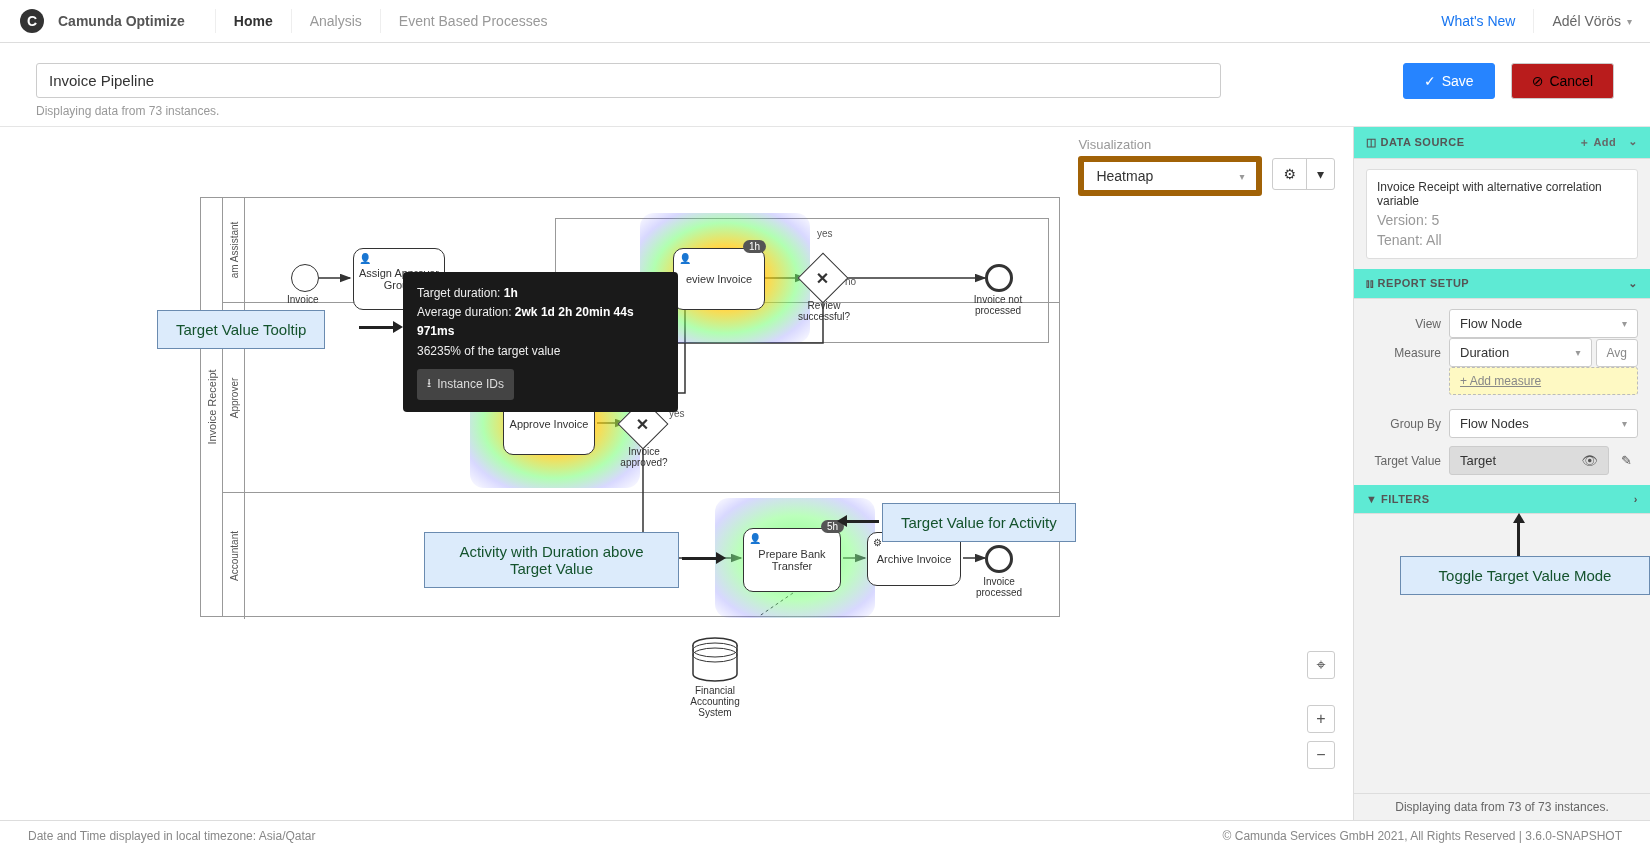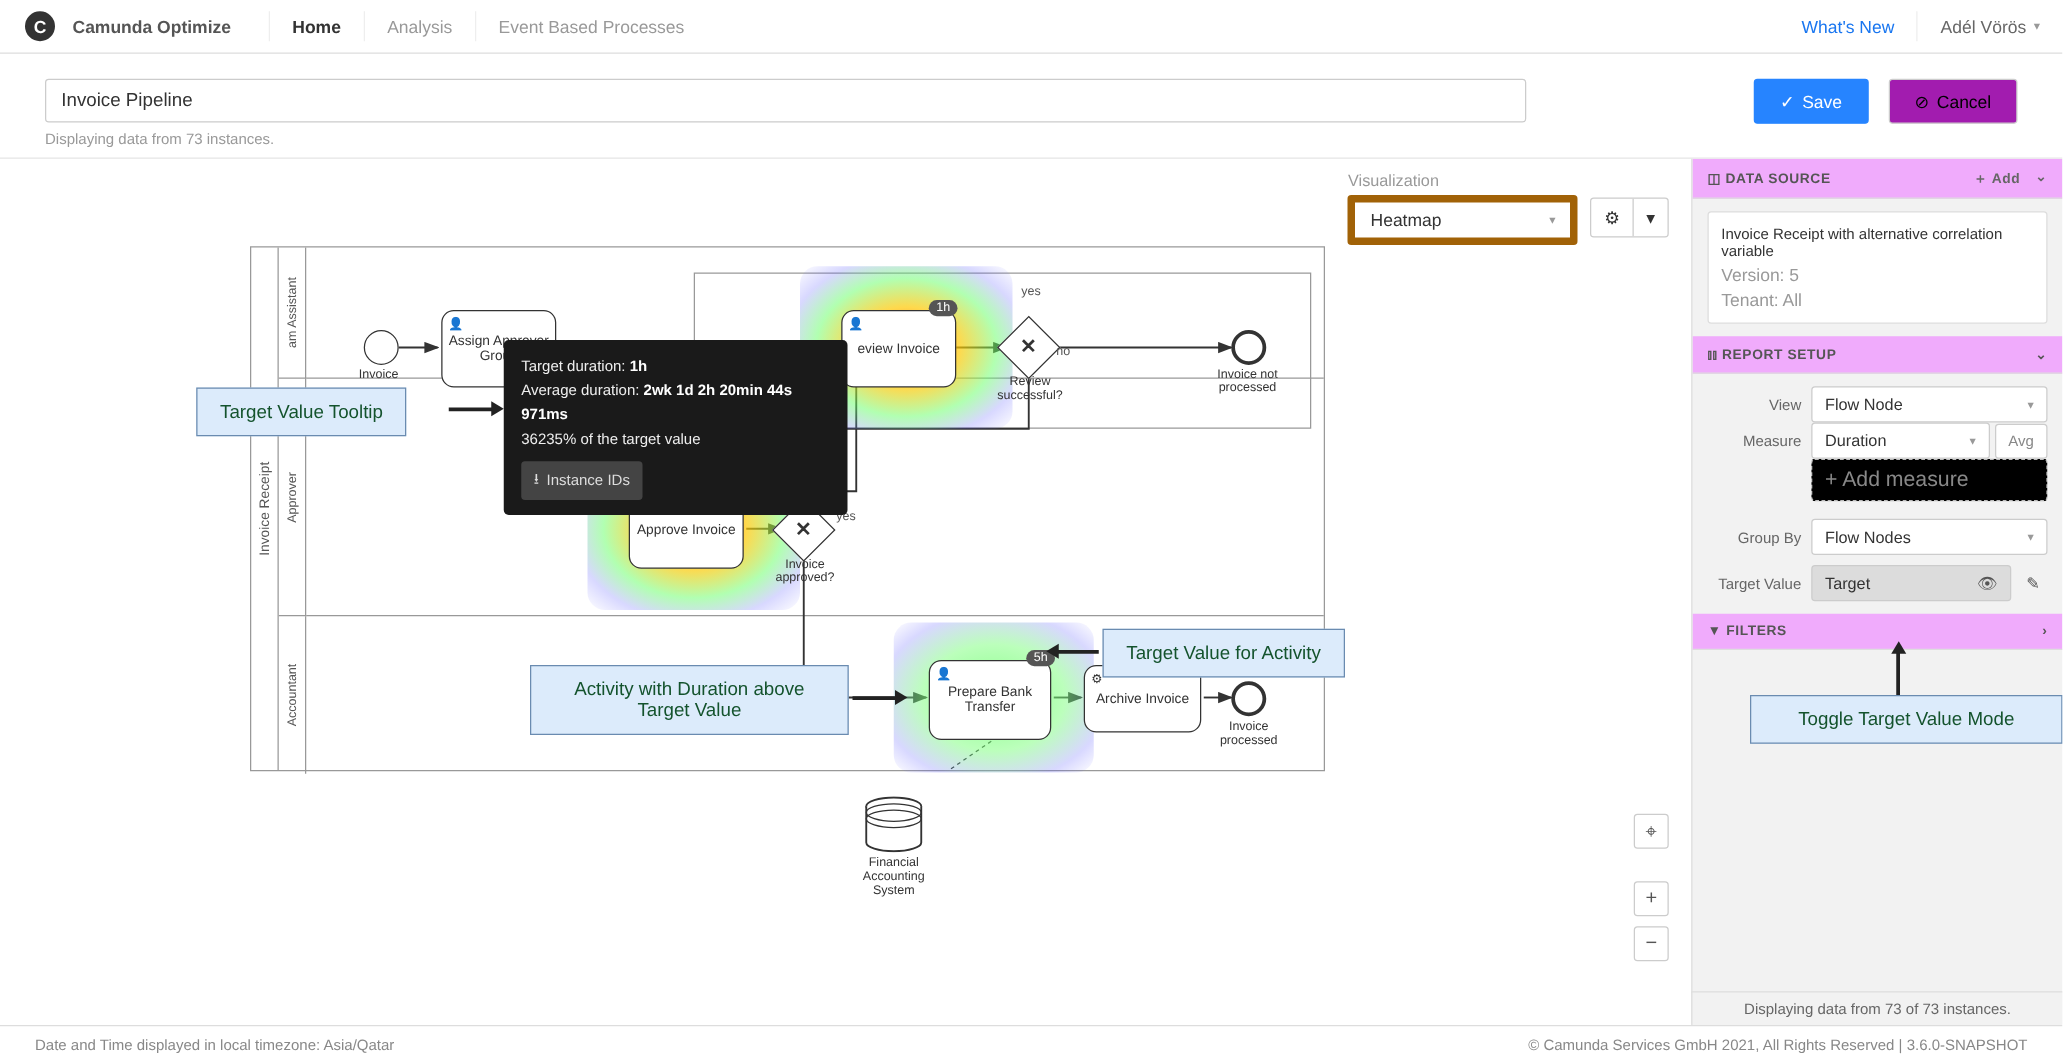--- a/index.html
+++ b/index.html
@@ -14,21 +14,21 @@
 .header-spacer { flex: 1; }
 .whats-new { color: #1976f0; font-weight: 500; margin-right: 18px; cursor: pointer; }
 .user-menu { color: #666; display: flex; align-items: center; cursor: pointer; border-left: 1px solid #eee; padding-left: 18px; height: 24px;}
 .chev { margin-left: 6px; font-size: 10px; color: #999; }
 
 
 .toolbar { padding: 20px 36px 8px; display: flex; align-items: flex-start; gap: 16px; }
 .title-area { flex: 1; }
 .title-input { width: 100%; max-width: 1185px; padding: 8px 12px; border: 1px solid #ccc; border-radius: 3px; font-size: 15px; color: #333; }
 .subtitle { font-size: 12px; color: #999; margin-top: 6px; }
-.btn { padding: 9px 20px; border-radius: 3px; border: 1px solid #ccc; background: #a21caf; cursor: pointer; font-size: 14px; display: inline-flex; align-items: center; gap: 6px; }
+.btn { padding: 9px 20px; border-radius: 3px; border: 1px solid #ccc; background: #b91c1c; cursor: pointer; font-size: 14px; display: inline-flex; align-items: center; gap: 6px; }
 .btn.primary { background: #2684ff; border-color: #2684ff; color: #fff; }
 .btn.primary::before { content: "✓"; }
 .btn.cancel::before { content: "⊘"; }
 
 
 .main { display: flex; height: calc(100% - 43px - 84px - 30px); border-top: 1px solid #e5e5e5; }
 .canvas-area { flex: 1; position: relative; padding-top: 10px; }
 .right-panel { width: 297px; background: #f2f2f2; border-left: 1px solid #ddd; overflow-y: auto; font-size: 13px; }
 
 
@@ -76,30 +76,30 @@
 
 .callout { position: absolute; background: #dcebfb; border: 1.5px solid #6a8bb0; padding: 10px 18px; font-size: 15px; color: #14532d; text-align: center; }
 .arrow-line { position: absolute; background: #222; }
 .arrow-head { position: absolute; width: 0; height: 0; border-style: solid; }
 
 
 .map-controls { position: absolute; right: 18px; bottom: 50px; display: flex; flex-direction: column; gap: 8px; }
 .map-btn { width: 28px; height: 28px; border: 1px solid #ccc; background: #fff; border-radius: 3px; display: flex; align-items: center; justify-content: center; cursor: pointer; font-size: 16px; color: #555; }
 
 
-.panel-section-header { background: #f0abfc; padding: 8px 12px; font-size: 11px; font-weight: 600; color: #555; letter-spacing: 0.5px; display: flex; align-items: center; justify-content: space-between; border-bottom: 1px solid #ddd; }
+.panel-section-header { background: #5eead4; padding: 8px 12px; font-size: 11px; font-weight: 600; color: #555; letter-spacing: 0.5px; display: flex; align-items: center; justify-content: space-between; border-bottom: 1px solid #ddd; }
 .panel-section-header .icons { display: flex; gap: 12px; color: #666; }
 .panel-body { padding: 10px 12px; }
 .data-source-card { background: #fff; border: 1px solid #ddd; border-radius: 3px; padding: 10px; font-size: 12px; }
 .ds-meta { color: #999; font-size: 14px; margin-top: 4px; }
 .form-row { display: flex; align-items: center; margin-bottom: 0; }
 .form-row label { width: 75px; text-align: right; font-size: 12px; color: #666; margin-right: 8px; }
 .form-select { flex: 1; border: 1px solid #ccc; border-radius: 3px; padding: 6px 10px; background: #fff; display: flex; justify-content: space-between; align-items: center; cursor: pointer; }
 .avg-box { border: 1px solid #ccc; border-radius: 3px; padding: 6px 10px; background: #fff; margin-left: 4px; color: #888; font-size: 12px;}
-.add-measure { border: 1px dashed #bbb; border-radius: 3px; padding: 6px 10px; color: #888; font-size: 17px; cursor: pointer; margin-left: 83px; background: #000000;}
+.add-measure { border: 1px dashed #bbb; border-radius: 3px; padding: 6px 10px; color: #888; font-size: 12px; cursor: pointer; margin-left: 83px; background: #fef9c3; text-decoration: underline;}
 .target-value-row .form-select { background: #dcdcdc; }
 .tv-icons { display: flex; gap: 10px; margin-left: 6px; color: #555; }
 
 
 .footer { position: absolute; bottom: 0; left: 0; right: 0; height: 30px; border-top: 1px solid #ddd; display: flex; align-items: center; justify-content: space-between; padding: 0 28px; font-size: 12px; color: #888; background: #fff; }
 .panel-footer { position: absolute; bottom: 30px; right: 0; width: 297px; background: #f2f2f2; border-top: 1px solid #ddd; border-left:1px solid #ddd; padding: 6px 12px; font-size: 12px; color: #666; text-align: center; }
 </style>
 </head>
 <body>
 

